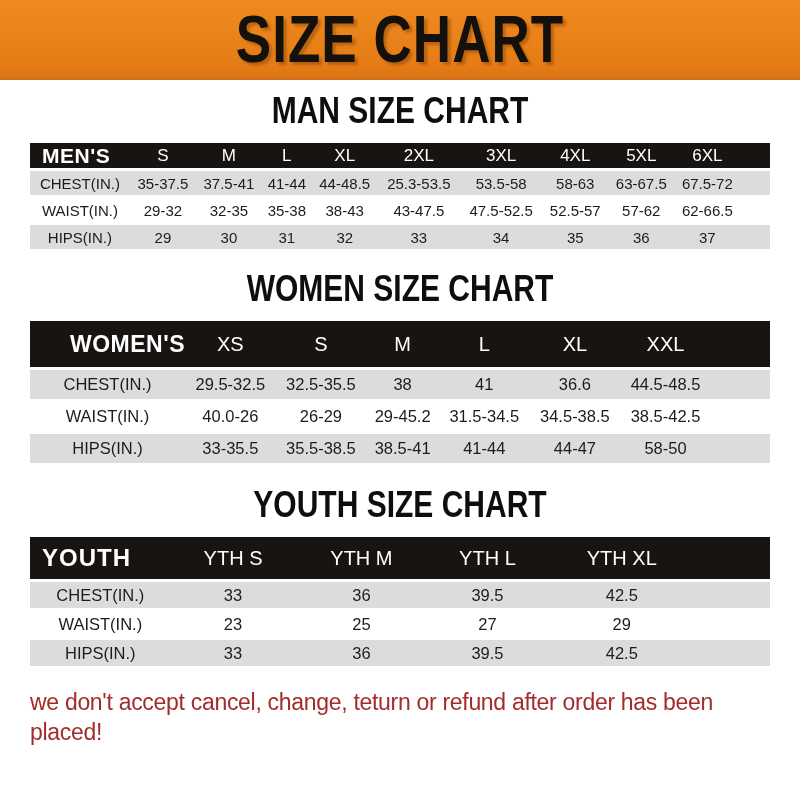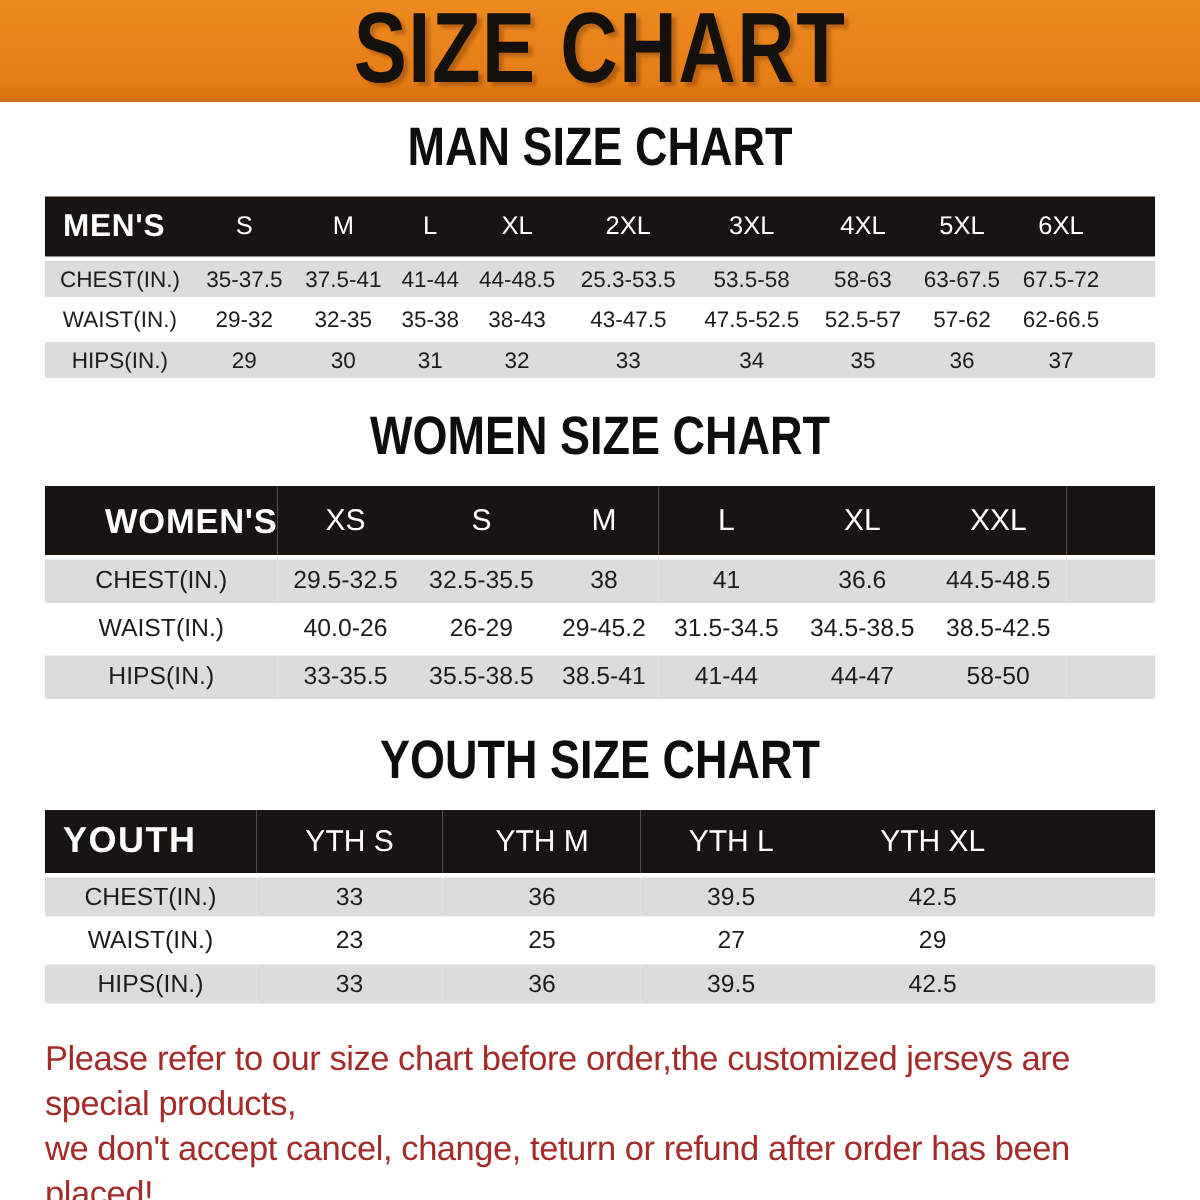--- a/index.html
+++ b/index.html
@@ -3,21 +3,21 @@
 <meta charset="utf-8">
 <style>
   * { box-sizing: border-box; margin: 0; padding: 0; }
   html, body { width: 800px; height: 800px; }
   body {
     background: #ffffff;
     font-family: "Liberation Sans", sans-serif;
     overflow: hidden;
   }
   .banner {
-    height: 68px;
+    height: 80px;
     display: flex;
     align-items: center;
     justify-content: center;
     background: linear-gradient(180deg, #ee8a20 0%, #e57c15 85%, #d87413 100%);
     border-bottom: 2px solid #cf7019;
   }
   .banner h1 {
     font-size: 52px;
     font-weight: 700;
     color: #14100c;
@@ -61,21 +61,21 @@
   }
   tbody td {
     text-align: center;
     vertical-align: middle;
     color: #1c1c1c;
     white-space: nowrap;
   }
   tbody tr:nth-child(odd) td { background: #dcdcdc; }
   tbody tr:nth-child(even) td { background: #ffffff; }
 
-  .t-men  thead th { height: 40px; font-size: 17px; }
+  .t-men  thead th { height: 25px; font-size: 17px; }
   .t-men  th.corner { font-size: 21px; width: 13.5%; }
   .t-men  th.filler { width: 4%; }
   .t-men  tbody td { height: 24px; font-size: 15px; }
 
   .t-women thead th { height: 46px; font-size: 20px; }
   .t-women th.corner { font-size: 23px; width: 17%; padding-left: 40px; }
   .t-women th.filler { width: 8%; }
   .t-women tbody td { height: 29px; font-size: 16.5px; }
 
   .t-youth thead th { height: 42px; font-size: 20px; margin-left: 28px; }
@@ -248,15 +248,14 @@
             <td>39.5</td>
             <td>42.5</td>
             <td class="filler"></td>
           </tr>
         </tbody>
       </table>
   </section>
 </main>
 
 <footer class="note">
-  <p>Please refer to our size chart before order,the customized jerseys are special products,</p>
   <p>we don't accept cancel, change, teturn or refund after order has been placed!</p>
 </footer>
 
 </body></html>

